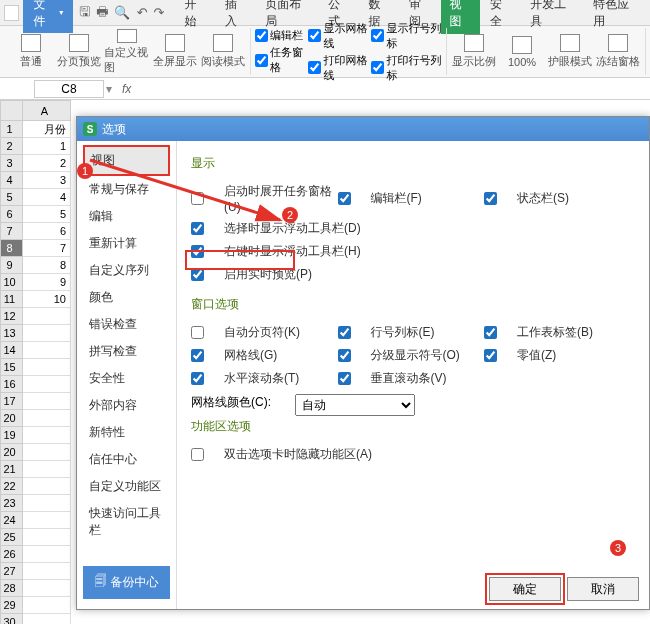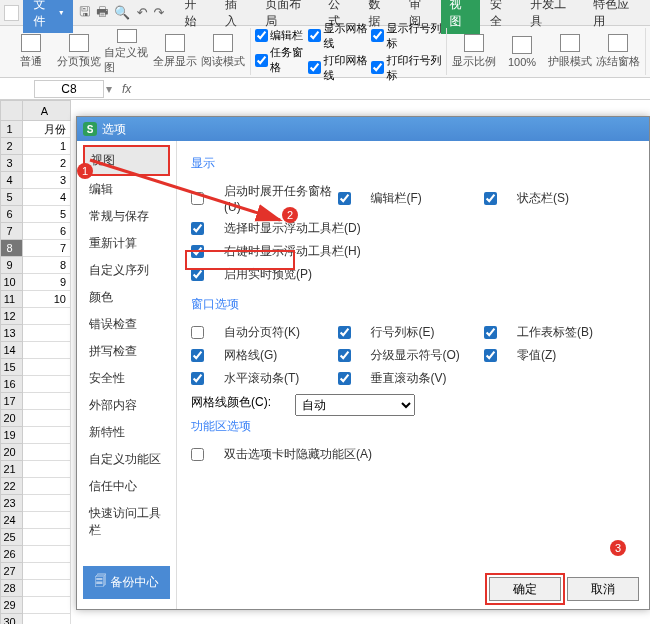--- a/index.html
+++ b/index.html
@@ -43,21 +43,21 @@
 
 .dialog { position: absolute; left: 76px; top: 116px; width: 574px; height: 494px; background: #fff; border: 1px solid #888; box-shadow: 0 0 8px rgba(0,0,0,.3); }
 .dialog .titlebar { height: 24px; background: linear-gradient(#5a9de0,#4a8ad4); color: #fff; display: flex; align-items: center; padding: 0 6px; }
 .dialog .titlebar .ticon { width: 14px; height: 14px; background: #2e9e5b; border-radius: 3px; margin-right: 5px; display: flex; align-items: center; justify-content: center; color: #fff; font-size: 10px; font-weight: bold; }
 .dialog .body { display: flex; height: calc(100% - 24px); }
 .dialog .nav { width: 100px; background: #fff; border-right: 1px solid #ddd; padding: 4px 6px; display: flex; flex-direction: column; }
 .dialog .nav .navitem { padding: 5px 6px; color: #333; }
 .dialog .nav .navitem.active { background: #e8e8e8; border: 2px solid #e3322a; }
 .dialog .nav .backup { margin-top: auto; margin-bottom: 6px; background: #4a8ad4; color: #fff; padding: 6px; text-align: center; display: flex; align-items: center; justify-content: center; gap: 4px; }
 .dialog .content { flex: 1; padding: 10px 14px; position: relative; }
-.dialog .section-title { color: #3b82f6; margin: 4px 0 8px; }
+.dialog .section-title { color: #4d7c0f; margin: 4px 0 8px; }
 .dialog .optgrid { display: flex; flex-wrap: wrap; }
 .dialog .opt { width: 33%; padding: 3px 0; display: flex; align-items: center; gap: 20px; color: #333; }
 .dialog .opt.full { width: 66%; }
 .dialog .opt.wide { width: 100%; }
 .dialog .opt input[type=checkbox] { width: 13px; height: 13px; }
 .dialog .opt .chk-on { accent-color: #2070c0; }
 .dialog .highlight-box { position: absolute; border: 2px solid #e3322a; pointer-events: none; }
 .dialog .gridcolor { display: flex; align-items: flex-start; gap: 24px; margin-top: 4px; }
 .dialog .gridcolor select { width: 120px; padding: 2px; }
 .dialog .footer { position: absolute; bottom: 8px; right: 10px; display: flex; gap: 6px; }
@@ -298,32 +298,32 @@
 
 <div class="dialog">
   <div class="titlebar">
     <div class="ticon">S</div>
     <span>选项</span>
   </div>
   <div class="body">
     <div class="nav" id="dlg-nav">
 
     <div class="navitem active">视图</div>
+        <div class="navitem">常规与保存</div>
         <div class="navitem">编辑</div>
-        <div class="navitem">常规与保存</div>
         <div class="navitem">重新计算</div>
         <div class="navitem">自定义序列</div>
         <div class="navitem">颜色</div>
         <div class="navitem">错误检查</div>
         <div class="navitem">拼写检查</div>
         <div class="navitem">安全性</div>
         <div class="navitem">外部内容</div>
         <div class="navitem">新特性</div>
+        <div class="navitem">信任中心</div>
         <div class="navitem">自定义功能区</div>
-        <div class="navitem">信任中心</div>
         <div class="navitem">快速访问工具栏</div>
         <div class="backup"><span>🗐</span> 备份中心</div>
       </div>
     <div class="content">
       <div class="section-title">显示</div>
       <div class="optgrid" id="display-opts">
           <label class="opt">
             <input type="checkbox" class="chk-on" style="">
             <span>启动时展开任务窗格(U)</span>
           </label>

